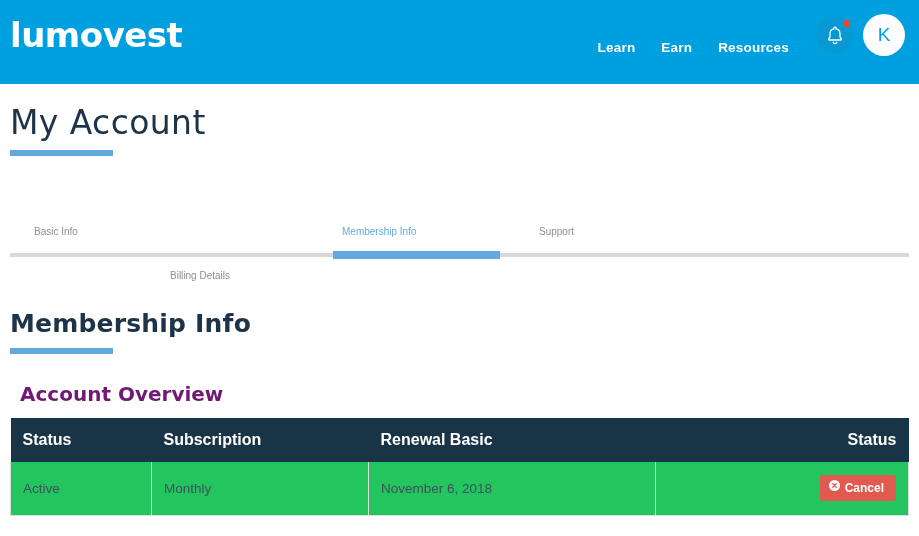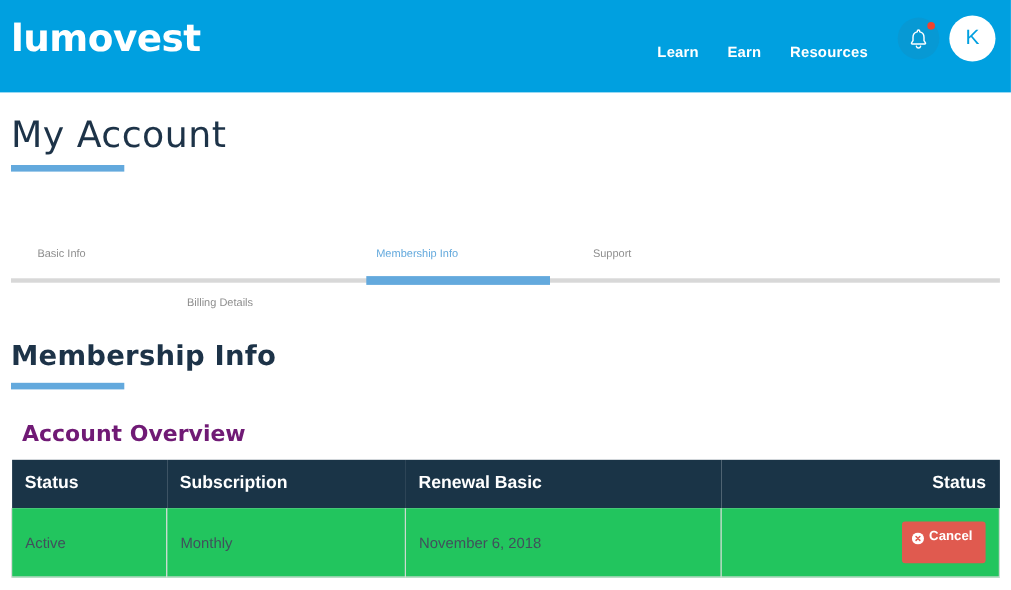--- a/index.html
+++ b/index.html
@@ -225,27 +225,27 @@
   .table td:first-child { border-left: 1px solid #dcdcdc; }
   .table td:last-child { border-right: 1px solid #dcdcdc; }
 
   .col-status { width: 141px; }
   .col-sub { width: 217px; }
   .col-renew { width: 287px; }
   .col-actions { width: 253px; }
 
   .cancel-btn {
     display: inline-flex;
-    align-items: flex-end;
+    align-items: flex-start;
     gap: 5px;
     background: #e05a4f;
     color: #ffffff;
     border: none;
     border-radius: 3px;
-    padding: 5px 12px 17px 9px;
+    padding: 5px 12px 5px 9px;
     font-size: 12px;
     font-weight: 700;
     line-height: 16px;
     cursor: pointer;
     font-family: "Liberation Sans", sans-serif;
   }
   .cancel-btn svg { display: block; }
 </style>
 </head>
 <body>

